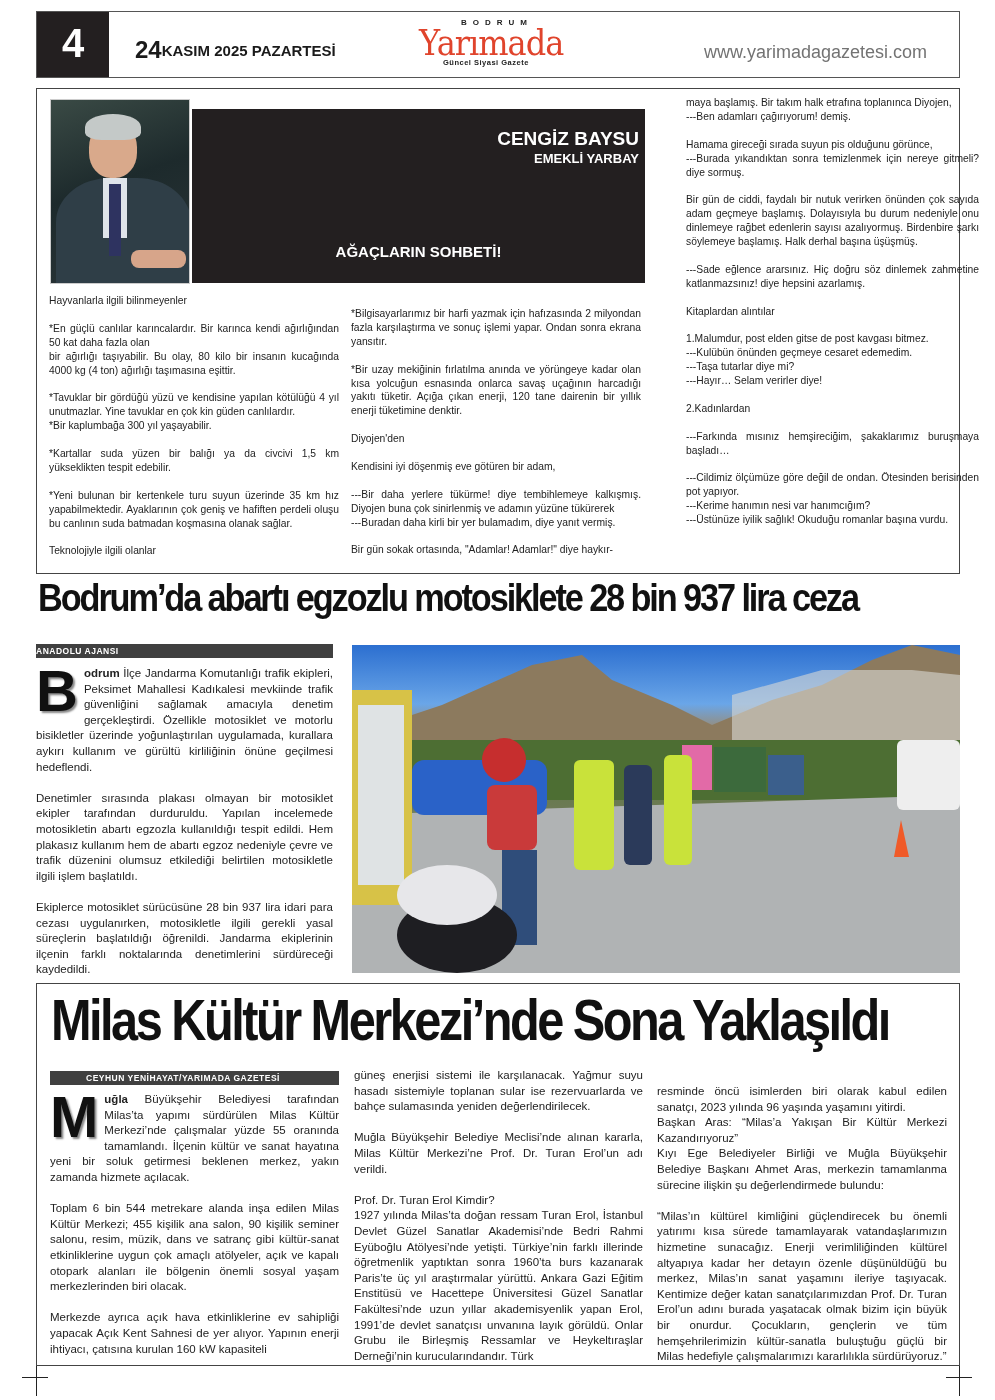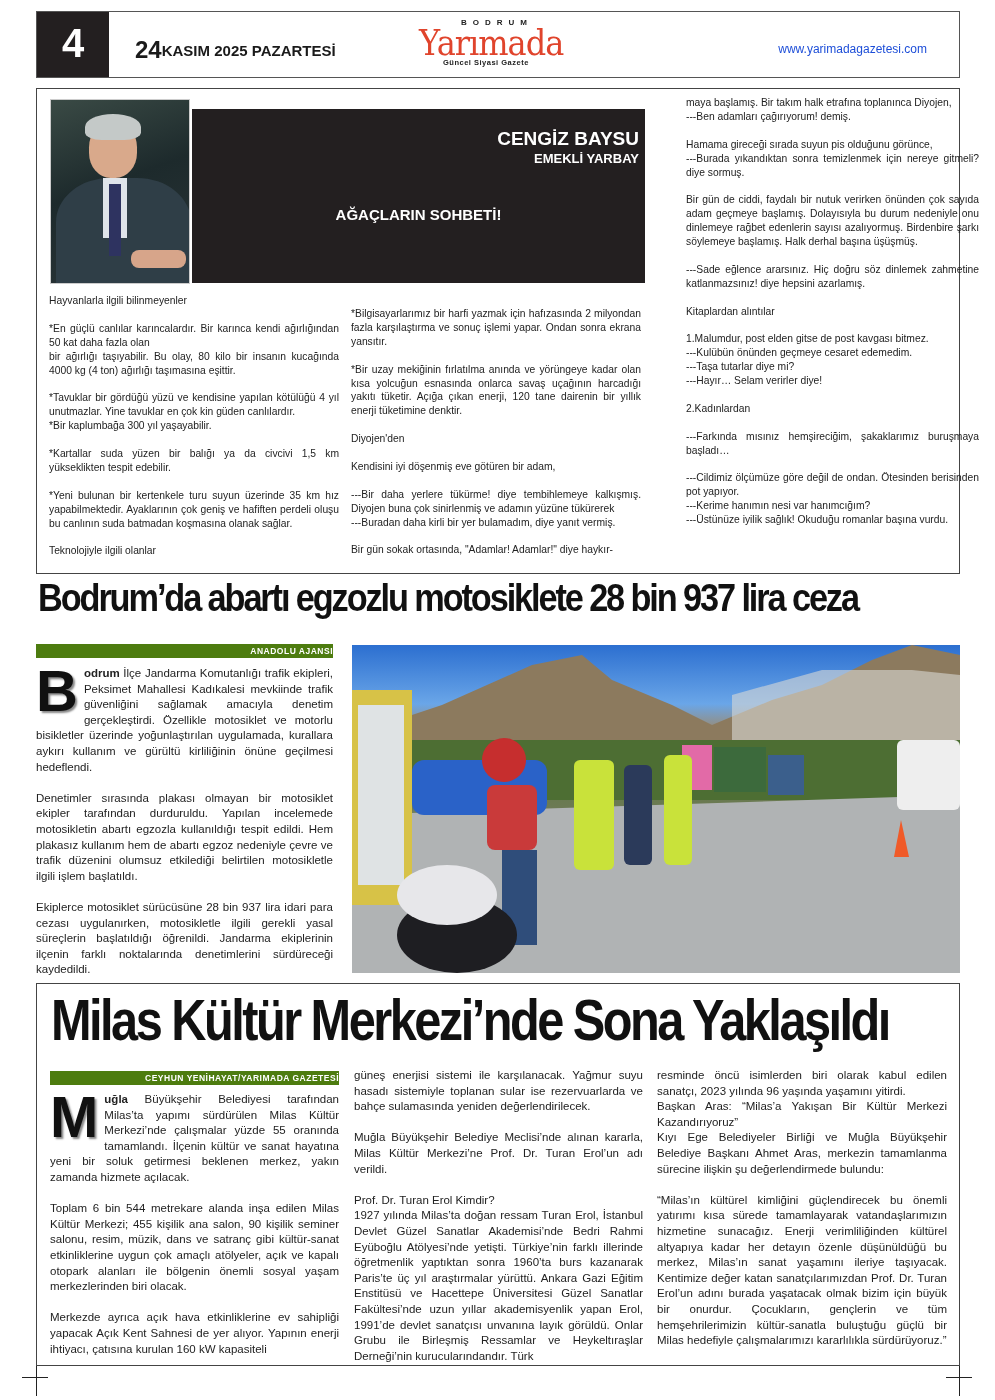--- a/index.html
+++ b/index.html
@@ -10,63 +10,63 @@
   
   #masthead { left: 36px; top: 11px; width: 924px; height: 67px; border: 1px solid #555; }
   #page-num { left: 0; top: 0; width: 72px; height: 65px; background: #231f20; color: #fff;
               font-size: 40px; font-weight: bold; text-align: center; line-height: 62px; }
   #date { left: 98px; top: 24px; font-weight: bold; font-size: 15px; color: #1a1a1a; white-space: nowrap; }
   #date .day { font-size: 24px; vertical-align: -2px; }
   #logo { left: 380px; top: 4px; width: 170px; height: 56px; }
   #logo .small-top { position: absolute; left: 44px; top: 2px; font-size: 8px; font-weight: bold; letter-spacing: 6px; color: #222; }
   #logo .brand { position: absolute; left: 2px; top: 8px; font-family: "DejaVu Serif", serif; font-size: 32px; color: #e0442c; letter-spacing: -1px; transform: scaleY(1.1); }
   #logo .tag { position: absolute; left: 26px; top: 42px; font-size: 7.5px; font-weight: bold; color: #222; letter-spacing: 0.5px; }
-  #website { right: 32px; top: 30px; font-size: 12px; color: #1d4ed8; }
+  #website { right: 32px; top: 30px; font-size: 18px; color: #737373; }
 
   
   #column-box { left: 36px; top: 88px; width: 924px; height: 486px; border: 1px solid #444; }
   #author-photo { left: 13px; top: 10px; width: 140px; height: 185px; overflow: hidden;
                   background: linear-gradient(160deg,#3a4a45 0%,#1d2a2c 45%,#2b3538 100%); border: 1px solid #ccc; }
   #author-photo .head { position: absolute; left: 38px; top: 22px; width: 48px; height: 56px; border-radius: 45%; background: #d9a98b; }
   #author-photo .hair { position: absolute; left: 34px; top: 14px; width: 56px; height: 26px; border-radius: 50% 50% 30% 30%; background: #c4c9c8; }
   #author-photo .suit { position: absolute; left: 5px; top: 78px; width: 135px; height: 110px; border-radius: 40% 40% 0 0; background: #2f3e47; }
   #author-photo .shirt { position: absolute; left: 52px; top: 78px; width: 24px; height: 60px; background: #dfe4ea; }
   #author-photo .tie { position: absolute; left: 58px; top: 84px; width: 12px; height: 72px; background: #2e3360; }
   #author-photo .hand { position: absolute; left: 80px; top: 150px; width: 55px; height: 18px; border-radius: 8px; background: #d7a58a; }
   #name-bar { left: 155px; top: 20px; width: 453px; height: 80px; background: #231f20; color: #fff; text-align: right; padding-right: 6px; }
   #author-name { font-size: 19px; font-weight: bold; margin-top: 19px; display: block; }
   #author-title { font-size: 13px; font-weight: bold; display: block; margin-top: 1px; }
   #title-bar { left: 155px; top: 92px; width: 453px; height: 102px; background: #231f20; color: #fff; text-align: center; }
-  #column-title { display: block; font-size: 15px; font-weight: bold; margin-top: 25px; }
+  #column-title { display: block; font-size: 15px; font-weight: bold; margin-top: 62px; }
   .col-text { font-size: 10.3px; line-height: 13.9px; color: #222; text-align: justify; white-space: pre-line; }
   #col1 { left: 12px; top: 205px; width: 290px; }
   #col2 { left: 314px; top: 218px; width: 290px; }
   #col3 { left: 617px; top: 7px; width: 293px; margin-left: 32px; }
 
   
   #headline-1 { left: 38px; top: 576px; width: 924px; font-size: 39px; font-weight: bold; letter-spacing: -2.4px;
                 transform: scaleX(0.88); transform-origin: left; white-space: nowrap; color: #111; font-family: "Liberation Sans", sans-serif; }
-  .source-bar { background: #4d7c0f; color: #fff; font-size: 8.5px; font-weight: bold; text-align: right; letter-spacing: 0.5px; }
+  .source-bar { background: #404040; color: #fff; font-size: 8.5px; font-weight: bold; text-align: left; letter-spacing: 0.5px; }
   #source-1 { left: 36px; top: 644px; width: 297px; height: 14px; line-height: 14px; }
   .article-text { font-size: 11.5px; line-height: 15.6px; color: #222; text-align: justify; }
   .article-text p { margin-bottom: 15.6px; }
   .dropcap { float: left; font-size: 58px; line-height: 46px; font-weight: bold; margin: 2px 6px 0 0; color: #111;
              text-shadow: 2px 2px 2px #888; }
   #article-1 { left: 36px; top: 666px; width: 297px; }
   #photo-1 { left: 352px; top: 645px; width: 608px; height: 328px; overflow: hidden;
              background: linear-gradient(180deg,#2c6fd0 0%,#6aa6e8 18%,#9b8a70 26%,#5f7a45 40%,#6d7a55 50%,#9aa0a3 58%,#b5b8b9 100%); }
 
   
   #article-2-box { left: 36px; top: 983px; width: 924px; height: 383px; border: 1px solid #444; }
   #headline-2 { left: 14px; top: 2px; font-size: 58px; font-weight: bold; letter-spacing: -3px; white-space: nowrap;
                 transform: scaleX(0.84); transform-origin: left; color: #111; }
   #source-2 { left: 13px; top: 87px; width: 289px; height: 14px; line-height: 14px; padding-left: 36px; }
   #art2-col1 { left: 13px; top: 108px; width: 289px; }
   #art2-col2 { left: 317px; top: 84px; width: 289px; }
-  #art2-col3 { left: 620px; top: 84px; width: 290px; }
+  #art2-col3 { left: 620px; top: 100px; width: 290px; }
   #art2-col2 p, #art2-col3 p { margin-bottom: 15.6px; }
   .tight { margin-bottom: 0 !important; }
 
   
   .crop-h { height: 1px; background: #222; width: 26px; }
   .crop-v { width: 1px; background: #222; height: 30px; }
 </style>
 </head>
 <body>
 

